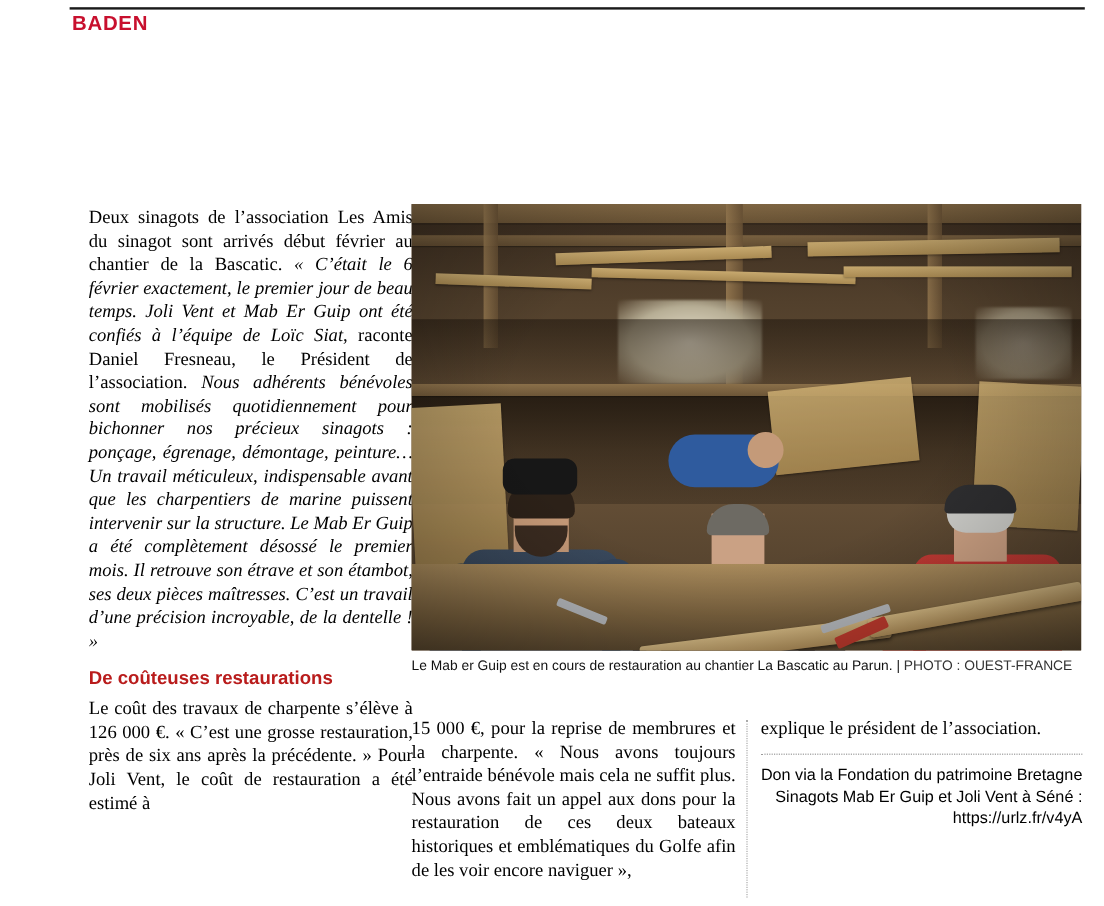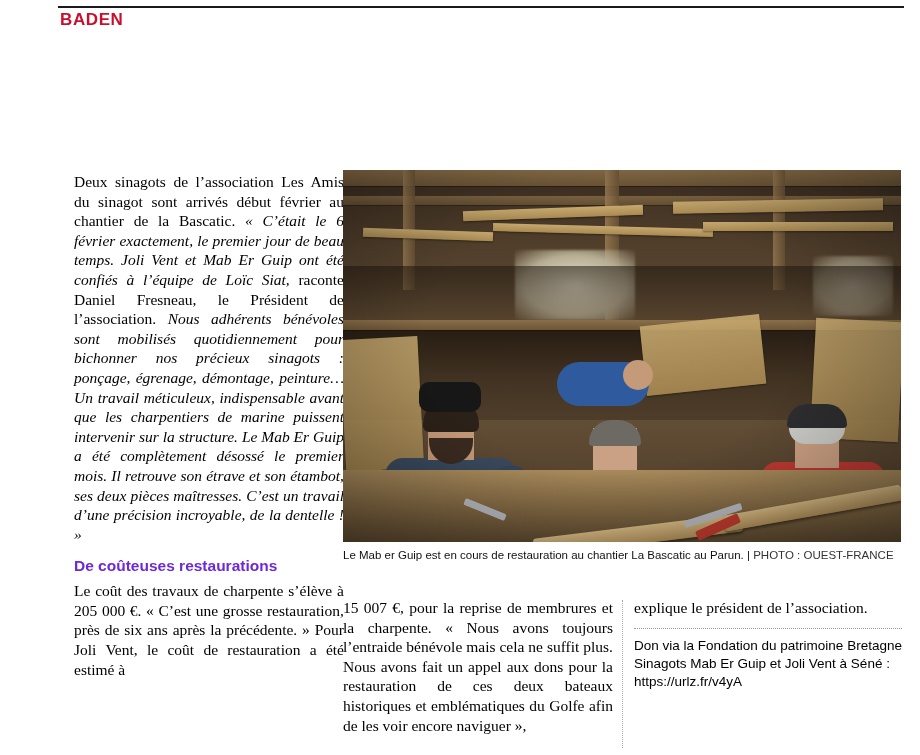--- a/index.html
+++ b/index.html
@@ -74,21 +74,21 @@
   .col-left .lead { font-style: normal; }
   .col-left .quote { font-style: italic; }
 
   .subhead {
     font-family: "Liberation Sans", sans-serif;
     font-weight: bold;
     font-size: 15.5px;
     line-height: 19px;
     margin-top: 12px;
     margin-bottom: 6px;
-    color: #6d28d9;
+    color: #b91c1c;
   }
 
   
   .photo-wrap {
     position: absolute;
     left: 343px;
     top: 170px;
     width: 558px;
     height: 372px;
     overflow: hidden;
@@ -136,21 +136,21 @@
   .it { }
 
   .dotted-sep {
     border-top: 1px dotted #999;
     margin: 10px 0 8px 0;
   }
   .infobox {
     font-family: "Liberation Sans", sans-serif;
     font-size: 13.5px;
     line-height: 18px;
-    text-align: left;
+    text-align: right;
   }
 
   
   .v-rule {
     position: absolute;
     left: 622px;
     top: 600px;
     width: 1px;
     height: 148px;
     border-left: 1px dotted #aaa;
@@ -232,21 +232,21 @@
   <div class="top-rule"></div>
 
   <div class="kicker">BADEN</div>
 
 
   <div class="col-left">
     <p><span class="lead">Deux sinagots de l’association Les Amis du sinagot sont arrivés début février au chantier de la Bascatic. </span><span class="quote">« C’était le 6 février exactement, le premier jour de beau temps. Joli Vent et Mab Er Guip ont été confiés à l’équipe de Loïc Siat,</span><span> raconte Daniel Fresneau, le Président de l’association. </span><span class="quote">Nous adhérents bénévoles sont mobilisés quotidiennement pour bichonner nos précieux sinagots : ponçage, égrenage, démontage, peinture… Un travail méticuleux, indispensable avant que les charpentiers de marine puissent intervenir sur la structure. Le Mab Er Guip a été complètement désossé le premier mois. Il retrouve son étrave et son étambot, ses deux pièces maîtresses. C’est un travail d’une précision incroyable, de la dentelle ! »</span></p>
 
     <div class="subhead">De coûteuses restaurations</div>
 
-    <p><span>Le coût des travaux de charpente s’élève à 205 000 €. </span><span class="it">« C’est une grosse restauration, près de six ans après la précédente. »</span><span> Pour Joli Vent, le coût de restauration a été estimé à</span></p>
+    <p><span>Le coût des travaux de charpente s’élève à 126 000 €. </span><span class="it">« C’est une grosse restauration, près de six ans après la précédente. »</span><span> Pour Joli Vent, le coût de restauration a été estimé à</span></p>
   </div>
 
   <div class="photo-wrap">
     <div class="photo">
       <div class="ph wall"></div>
 
       <div class="ph beam-h" style="left:0; top:0; width:558px; height:16px;"></div>
       <div class="ph beam-h" style="left:0; top:26px; width:558px; height:9px; opacity:.8;"></div>
       <div class="ph beam-v" style="left:60px; top:0; width:12px; height:120px; opacity:.85;"></div>
       <div class="ph beam-v" style="left:262px; top:0; width:14px; height:150px; opacity:.85;"></div>
@@ -304,21 +304,21 @@
 
       <div class="ph" style="left:0; top:0; width:558px; height:372px; background:radial-gradient(ellipse at 48% 45%, rgba(0,0,0,0) 45%, rgba(0,0,0,.38) 100%);"></div>
     </div>
   </div>
 
   <div class="caption">
     <span>Le Mab er Guip est en cours de restauration au chantier La Bascatic au Parun. | </span><span class="credit">PHOTO : OUEST-FRANCE</span>
   </div>
 
   <div class="col-mid">
-    <p><span>15 007 €, pour la reprise de membrures et la charpente. </span><span class="it">« Nous avons toujours l’entraide bénévole mais cela ne suffit plus. Nous avons fait un appel aux dons pour la restauration de ces deux bateaux historiques et emblématiques du Golfe afin de les voir encore naviguer »,</span></p>
+    <p><span>15 000 €, pour la reprise de membrures et la charpente. </span><span class="it">« Nous avons toujours l’entraide bénévole mais cela ne suffit plus. Nous avons fait un appel aux dons pour la restauration de ces deux bateaux historiques et emblématiques du Golfe afin de les voir encore naviguer »,</span></p>
   </div>
 
   <div class="v-rule"></div>
 
   <div class="col-right">
     <p><span class="it"></span><span> explique le président de l’association.</span></p>
     <div class="dotted-sep"></div>
     <div class="infobox">Don via la Fondation du patrimoine Bretagne Sinagots Mab Er Guip et Joli Vent à Séné : https://urlz.fr/v4yA</div>
   </div>
 

